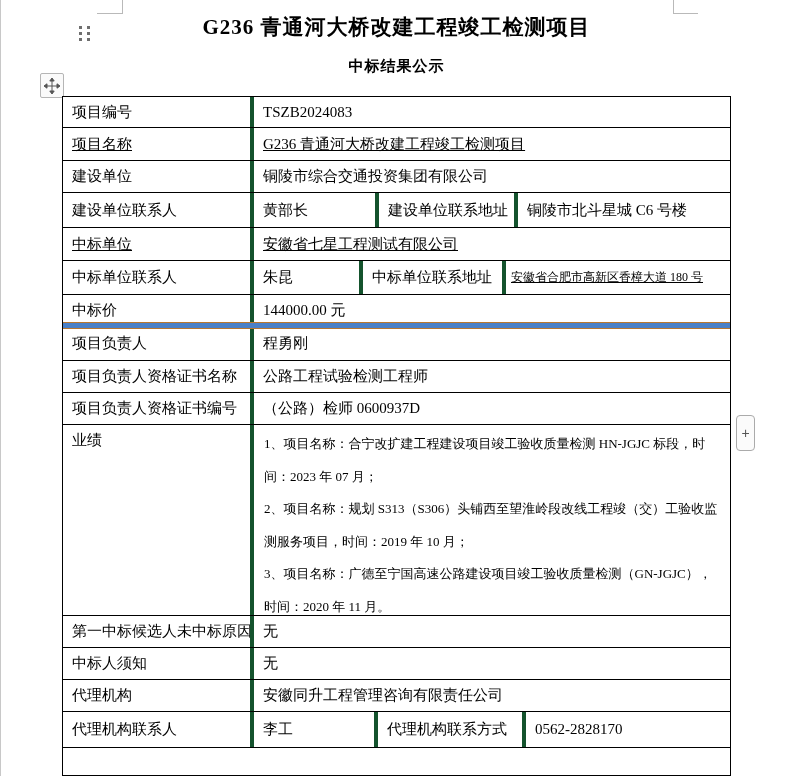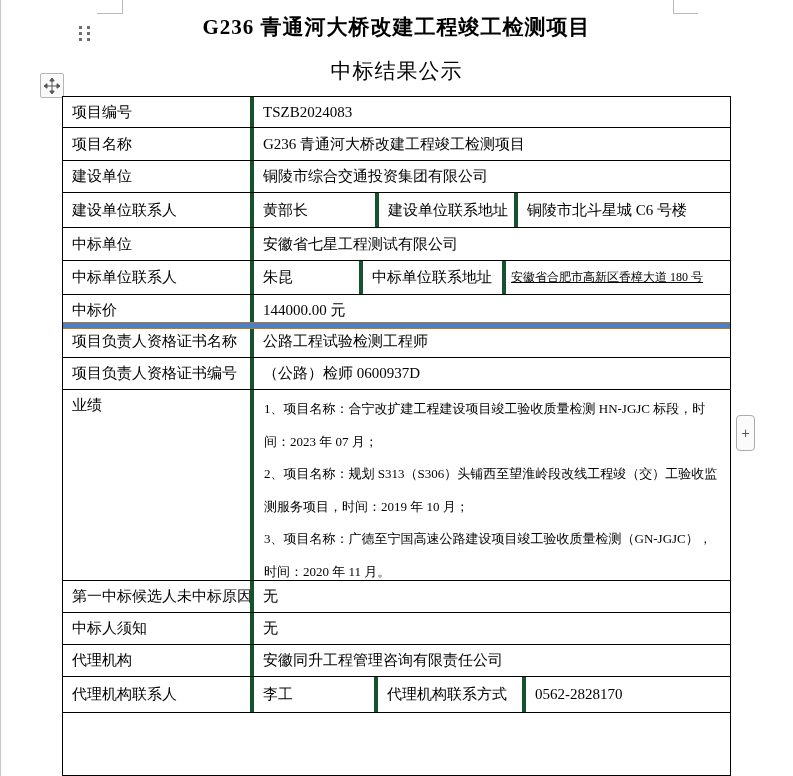--- a/index.html
+++ b/index.html
@@ -28,41 +28,41 @@
   .plus-btn{
     position:absolute;left:736px;top:415px;width:19px;height:36px;
     border:1px solid #ababab;background:#fbfbfb;border-radius:4px;
     display:flex;align-items:center;justify-content:center;
     font-family:"Liberation Sans",sans-serif;font-size:14px;color:#555;
     box-sizing:border-box;
   }
   
   .title-wrap{position:absolute;left:0;top:0;width:793px;text-align:center;}
   .title-1{margin-top:13px;font-size:21px;font-weight:bold;letter-spacing:1px;}
-  .title-2{margin-top:16px;font-size:21px;font-weight:normal;letter-spacing:1px;}
+  .title-2{margin-top:16px;font-size:15px;font-weight:bold;letter-spacing:1px;}
   
   .doc-table{
     position:absolute;left:62px;top:96px;width:669px;height:680px;
     border:1px solid #000;box-sizing:border-box;overflow:hidden;background:#fff;
   }
   .t-row{display:flex;border-bottom:1px solid #000;box-sizing:border-box;align-items:stretch;}
   .t-row:last-child{border-bottom:none;}
   .cell{
     box-sizing:border-box;display:flex;align-items:center;
     padding:2px 9px;font-size:15px;line-height:1.25;
     border-right:4px solid #14532d;overflow:hidden;white-space:nowrap;
   }
   .cell:last-child{border-right:none;flex:1;}
   .c-label{width:191px;flex:0 0 191px;}
   .small{font-size:12px;padding-left:5px;text-decoration:underline;}
   .cell-top{align-items:flex-start;padding-top:6px;}
   .perf-cell{white-space:normal;display:block;padding:3px 10px;}
   .perf-cell p{margin:0;font-size:13px;line-height:32.6px;white-space:normal;}
   
-  .h31{height:31px;} .h33{height:33px;} .h32{height:32px;} .h35{height:35px;}
+  .h31{height:31px;} .h33{height:33px;text-decoration:underline;} .h32{height:32px;} .h35{height:35px;}
   .h34{height:34px;} .h191{height:191px;} .h36{height:36px;} .h29{height:29px;}
   
   .blue-band{
     position:absolute;left:-1px;right:-1px;top:225px;height:7px;
     background:#4a80c6;border-top:1.5px solid #b9772e;border-bottom:1.5px solid #b9772e;
     box-sizing:border-box;z-index:5;
   }
 </style>
 </head>
 <body>
@@ -132,20 +132,24 @@
     <div class="cell" style="width:109px;flex:0 0 109px;">朱昆</div>
     <div class="cell" style="width:143px;flex:0 0 143px;">中标单位联系地址</div>
     <div class="cell small">安徽省合肥市高新区香樟大道 180 号</div>
   </div>
 
   <div class="t-row h31">
     <div class="cell c-label">中标价</div>
     <div class="cell">144000.00 元</div>
   </div>
 
+  <div class="t-row h35">
+    <div class="cell c-label">项目负责人</div>
+    <div class="cell">程勇刚</div>
+  </div>
 
   <div class="t-row h32">
     <div class="cell c-label">项目负责人资格证书名称</div>
     <div class="cell">公路工程试验检测工程师</div>
   </div>
 
   <div class="t-row h32">
     <div class="cell c-label">项目负责人资格证书编号</div>
     <div class="cell">（公路）检师 0600937D</div>
   </div>

